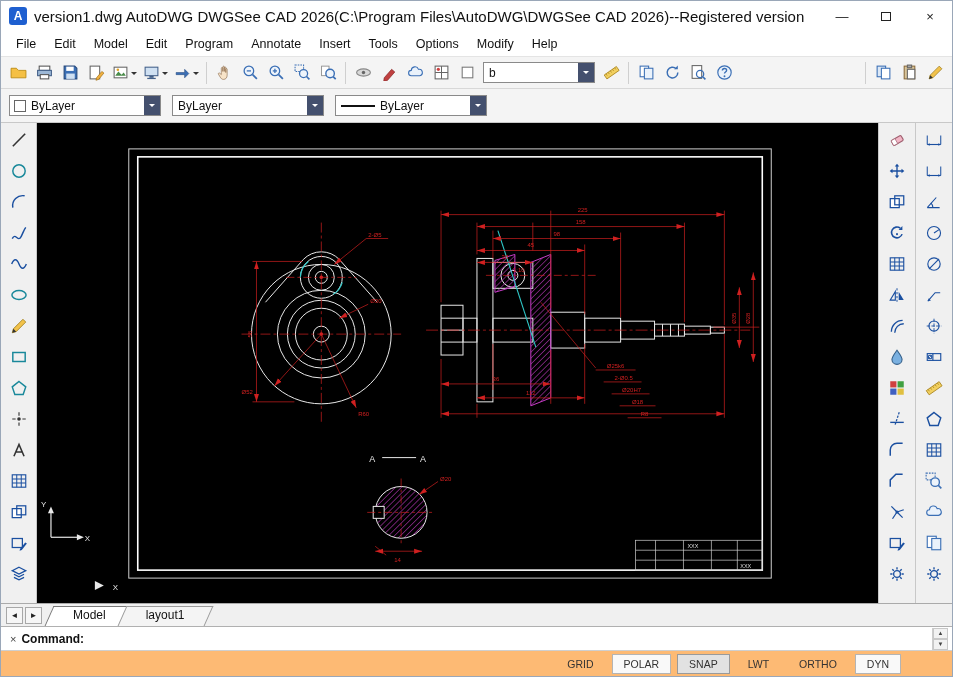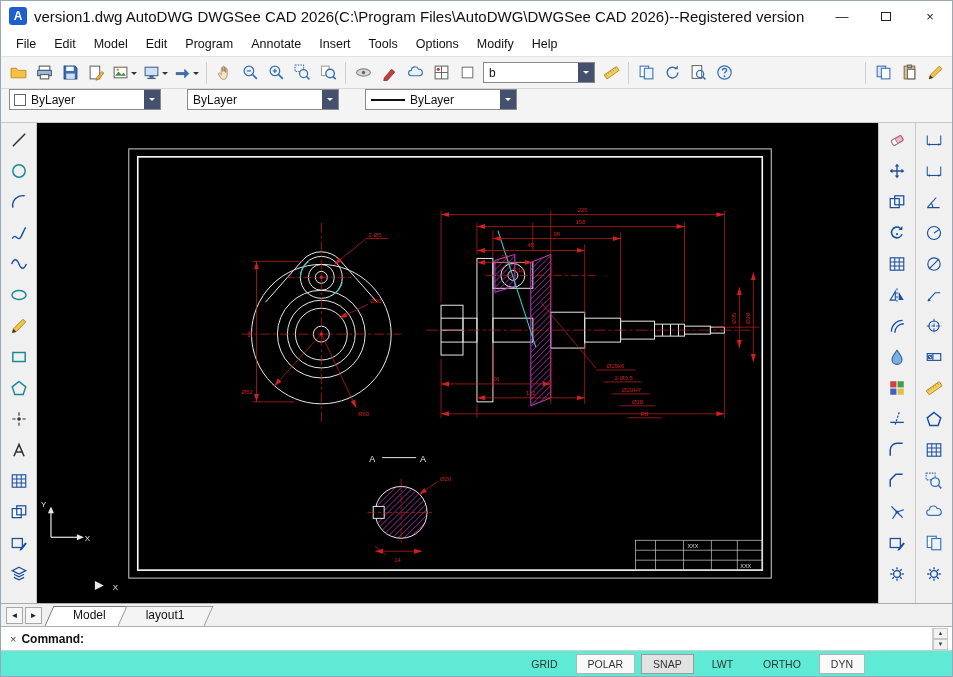--- a/index.html
+++ b/index.html
@@ -27,21 +27,21 @@
   .caret { width: 0; height: 0; border: 3.5px solid transparent; border-top-color: #333; margin: 4px 0 0 2px; }
   .sep { width: 1px; height: 22px; background: #cfcfcf; margin: 0 4px; flex: 0 0 auto; }
   .tb-spacer { flex: 1; }
 
   .combo { display: flex; align-items: center; background: #fff; border: 1px solid #8a8a8a; height: 21px; }
   .combo .val { flex: 1; padding: 0 5px; font-size: 12px; white-space: nowrap; overflow: hidden; }
   .combo .drop { width: 16px; align-self: stretch; background: #44506e; display: flex; align-items: center; justify-content: center; }
   .combo .drop i { width: 0; height: 0; border: 3.5px solid transparent; border-top-color: #fff; margin-top: 3px; }
   .markup-combo { width: 112px; margin: 0 3px; }
 
-  .propbar { height: 34px; background: #f4f4f4; border-bottom: 1px solid #c8c8c8; display: flex; align-items: flex-start; padding: 0 8px; gap: 26px; flex: 0 0 auto; }
+  .propbar { height: 34px; background: #f4f4f4; border-bottom: 1px solid #c8c8c8; display: flex; align-items: center; padding: 0 8px; gap: 11px; flex: 0 0 auto; }
   .prop-combo { width: 152px; }
   .swatchbox { width: 12px; height: 12px; background: #fff; border: 1px solid #666; margin-left: 4px; flex: 0 0 auto; }
   .linesample { width: 34px; height: 0; border-top: 2px solid #111; margin-left: 5px; flex: 0 0 auto; }
 
   
   .main { flex: 1 1 auto; display: flex; min-height: 0; }
   .palette { background: #f0f0f0; display: flex; flex-direction: column; align-items: center; padding-top: 3px; overflow: hidden; }
   .palette.left { width: 36px; border-right: 1px solid #c8c8c8; }
   .palette.right { width: 37px; border-left: 1px solid #c8c8c8; }
   .pal-btn { width: 28px; height: 27px; display: flex; align-items: center; justify-content: center; border: 1px solid transparent; border-radius: 2px; margin-bottom: 4px; flex: 0 0 auto; }
@@ -64,21 +64,21 @@
 
   
   .cmdbar { height: 24px; background: #fff; border-top: 1px solid #b0b0b0; display: flex; align-items: center; padding: 0 4px; flex: 0 0 auto; }
   .cmd-close { font-size: 11px; color: #444; padding: 0 5px; }
   .cmd-label { font-weight: bold; font-size: 12px; margin-right: 21px; }
   .cmd-input { flex: 1; border: none; outline: none; font: inherit; height: 18px; }
   .cmd-spin { display: flex; flex-direction: column; border-left: 1px solid #ccc; }
   .spin-btn { width: 15px; height: 11px; background: #f2f2f2; border: 1px solid #c8c8c8; font-size: 6px; display: flex; align-items: center; justify-content: center; color: #444; }
 
   
-  .statusbar { height: 26px; background: #5eead4; border-top: 1px solid #cfcfcf; display: flex; align-items: center; justify-content: flex-end; padding-right: 84px; position: relative; flex: 0 0 auto; }
+  .statusbar { height: 26px; background: #fdba74; border-top: 1px solid #cfcfcf; display: flex; align-items: center; justify-content: flex-end; padding-right: 48px; position: relative; flex: 0 0 auto; }
   .tog { font-size: 10.5px; color: #333; padding: 3px 11px; margin: 0 3px; border: 1px solid transparent; }
   .tog.raised { background: #f9f9f9; border-color: #b4b4b4; }
   .tog.pressed { background: #e2e2e2; border-color: #9a9a9a; }
   .grip { position: absolute; right: 2px; bottom: 2px; width: 14px; height: 14px;
           background: repeating-linear-gradient(135deg, #9aa by 0, #9aabbb 0 1.5px, transparent 1.5px 4.5px); }
 </style>
 </head>
 <body>
 
 <div class="window">

